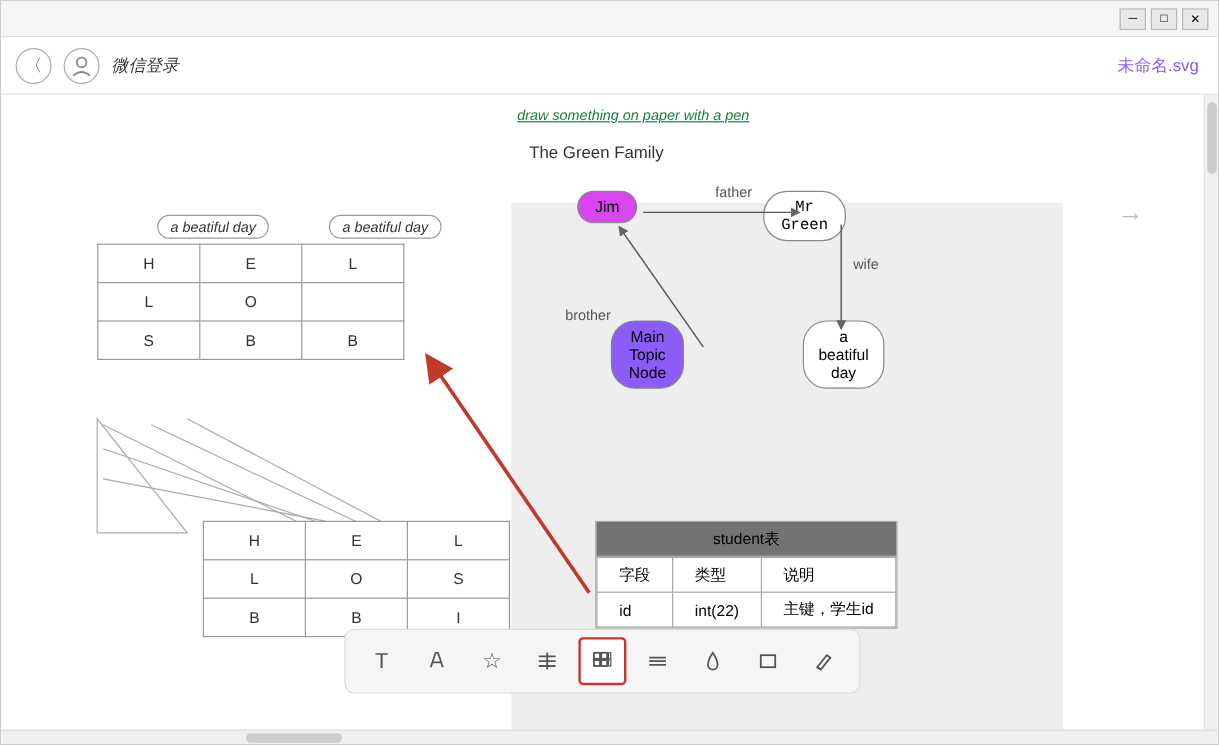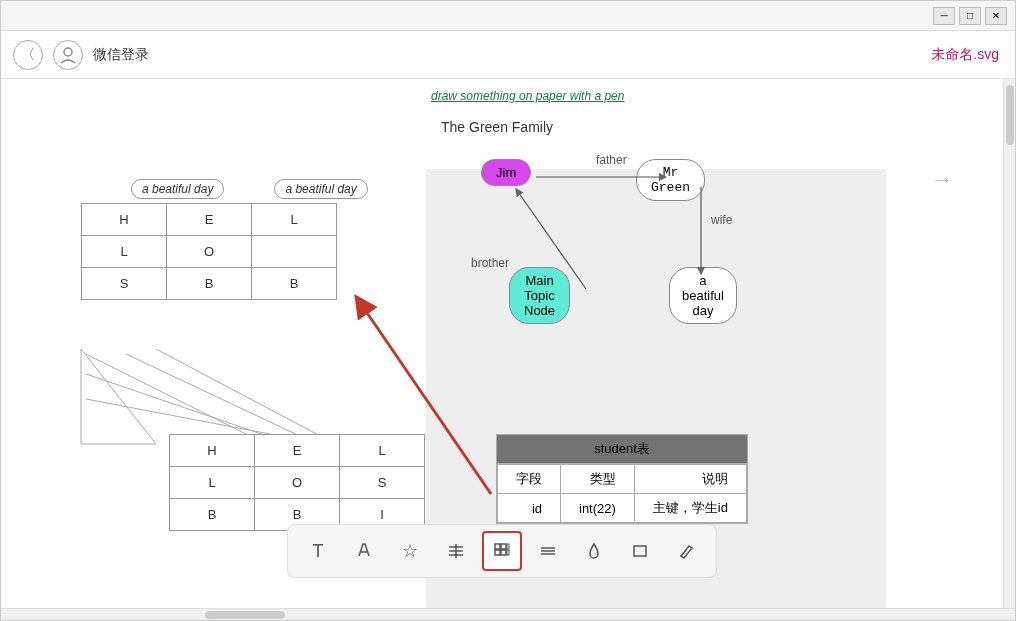--- a/index.html
+++ b/index.html
@@ -91,27 +91,28 @@
       display: flex;
       align-items: center;
       justify-content: center;
       color: #666;
       font-size: 14px;
     }
 
     .login-text {
       font-size: 14px;
       color: #333;
+      font-style: italic;
     }
 
     .file-name {
       position: absolute;
       right: 16px;
       font-size: 14px;
-      color: #be185d;
+      color: #8b5cf6;
     }
 
     
     .main {
       flex: 1;
       display: flex;
       position: relative;
       overflow: hidden;
     }
 
@@ -260,21 +261,21 @@
     }
 
     .db-table table {
       border-collapse: collapse;
     }
 
     .db-table td {
       border: 1px solid #aaa;
       padding: 5px 18px;
       font-size: 13px;
-      text-align: right;
+      text-align: left;
     }
 
     
     .right-shadow {
       position: absolute;
       top: 90px;
       left: 425px;
       width: 460px;
       height: 440px;
       background: rgba(200,200,200,0.3);
@@ -412,21 +413,21 @@
           <line x1="260" y1="68" x2="260" y2="155" stroke="#555" stroke-width="1.2" marker-end="url(#arr2)"></line>
 
           <text x="30" y="148" font-size="12" fill="#555">brother</text>
           <line x1="145" y1="170" x2="75" y2="70" stroke="#555" stroke-width="1.2" marker-end="url(#arr3)"></line>
         </svg>
 
         <div style="position:absolute; top:40px; left:40px; border:1.5px solid #888; border-radius:20px; padding:5px 14px; background:#d946ef; font-size:13px;">Jim</div>
 
         <div style="position:absolute; top:40px; left:195px; border:1.5px solid #888; border-radius:20px; padding:5px 14px; background:#fff; font-size:13px;font-family:Liberation Mono, monospace;">Mr Green</div>
 
-        <div style="position:absolute; top:148px; left:68px; border:1.5px solid #888; border-radius:20px; padding:5px 14px; background:#5eead4; font-size:13px;">Main Topic Node</div>
+        <div style="position:absolute; top:148px; left:68px; border:1.5px solid #888; border-radius:20px; padding:5px 14px; background:#8b5cf6; font-size:13px;">Main Topic Node</div>
 
         <div style="position:absolute; top:148px; left:228px; border:1.5px solid #888; border-radius:20px; padding:5px 12px; background:#fff; font-size:13px;">a beatiful day</div>
       </div>
 
       <div class="db-table">
         <div class="db-table-title">student表</div>
         <table>
           <tbody>
               <tr>
             <td>字段</td>

